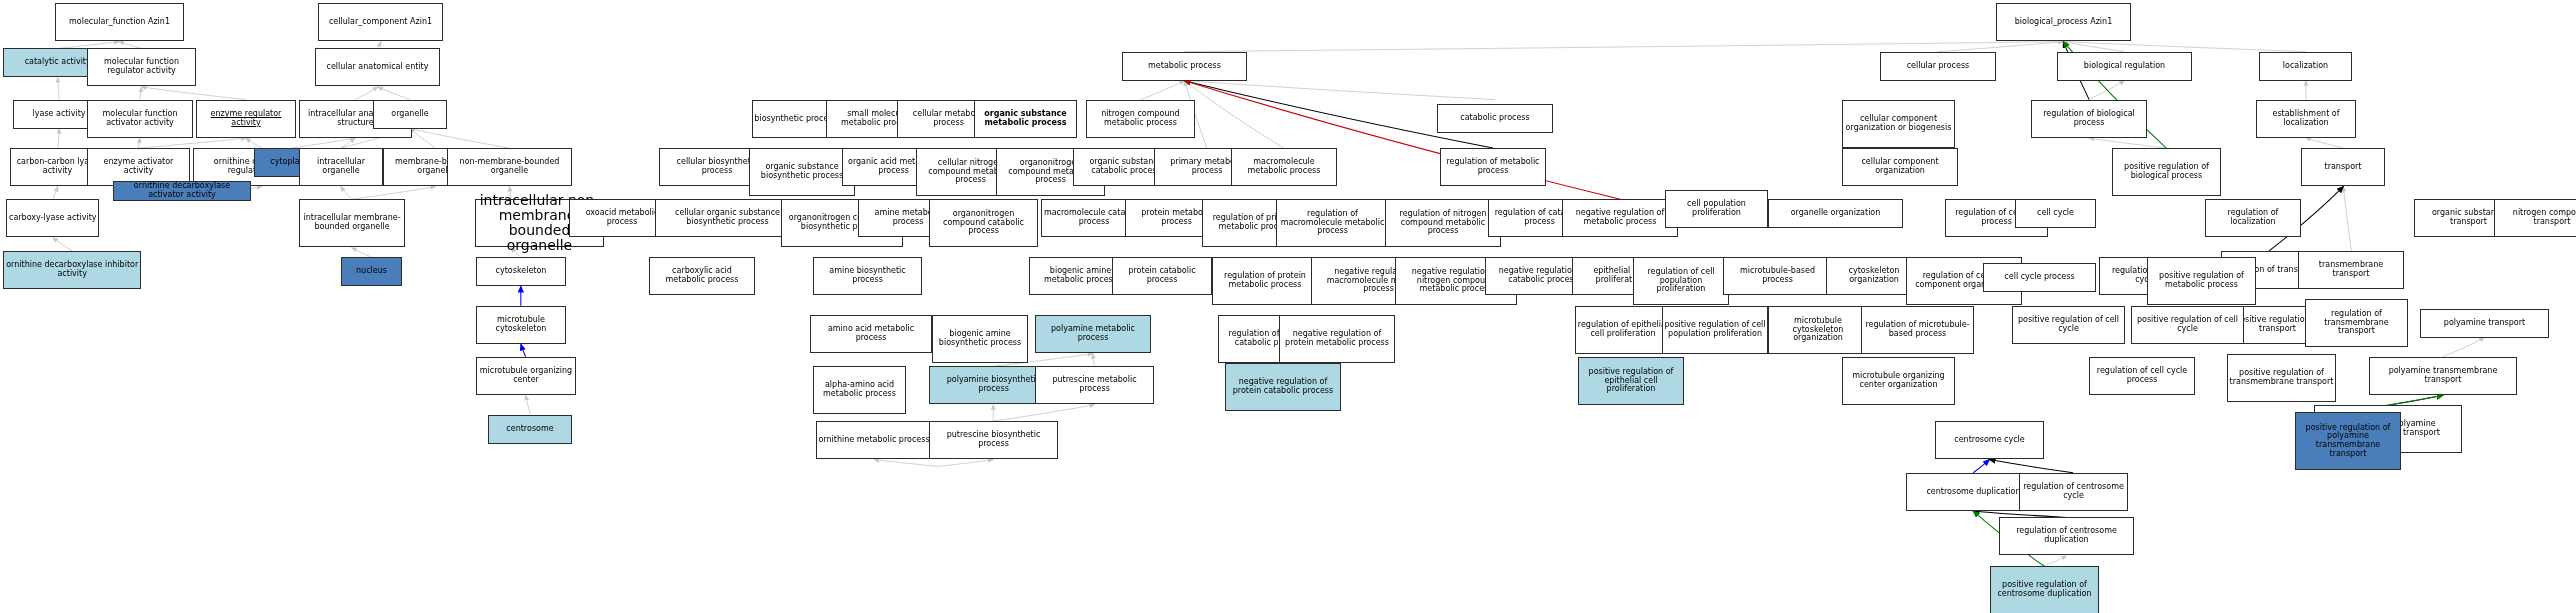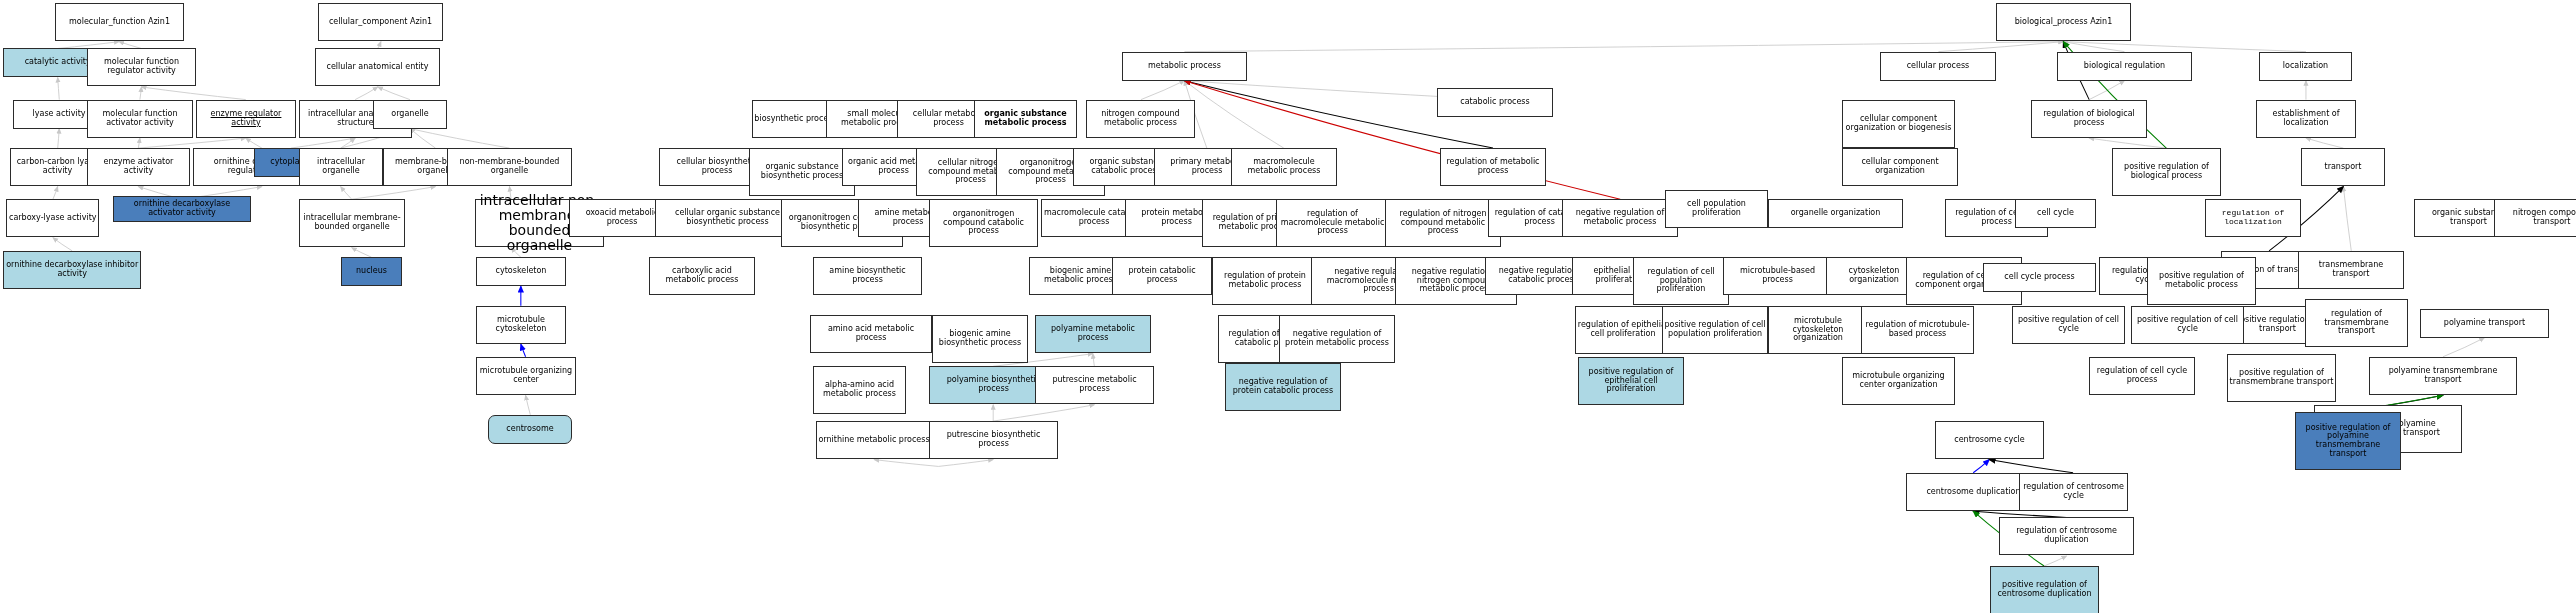--- a/index.html
+++ b/index.html
@@ -109,21 +109,21 @@
     <div class="node" style="left: 196px; top: 100px; width: 100px; height: 38px; font-size: 8px; text-decoration: underline;">enzyme regulator
 activity</div>
     <div class="node" style="left: 9.5px; top: 148px; width: 96px; height: 38px; font-size: 8px;">carbon-carbon
 lyase activity</div>
     <div class="node" style="left: 87px; top: 148px; width: 103px; height: 38px; font-size: 8px;">enzyme activator
 activity</div>
     <div class="node" style="left: 193px; top: 148px; width: 138px; height: 38px; font-size: 8px;">ornithine decarboxylase
 regulator activity</div>
     <div class="node" style="left: 6.3px; top: 199px; width: 93px; height: 38px; font-size: 8px;">carboxy-lyase
 activity</div>
-    <div class="node blue" style="left: 113px; top: 196px; width: 138px; height: 26px; font-size: 8px;">ornithine decarboxylase
+    <div class="node blue" style="left: 113px; top: 181px; width: 138px; height: 20px; font-size: 8px;">ornithine decarboxylase
 activator activity</div>
     <div class="node cyan" style="left: 3.2px; top: 251px; width: 138px; height: 38px; font-size: 8px;">ornithine decarboxylase
 inhibitor activity</div>
     <div class="node" style="left: 318px; top: 3.2px; width: 125px; height: 38px; font-size: 8px;">cellular_component
 Azin1</div>
     <div class="node" style="left: 315px; top: 48px; width: 125px; height: 38px; font-size: 8px;">cellular anatomical
 entity</div>
     <div class="node" style="left: 299px; top: 100px; width: 113px; height: 38px; font-size: 8px;">intracellular
 anatomical structure</div>
     <div class="node" style="left: 373px; top: 100px; width: 74px; height: 29px; font-size: 8px;">organelle</div>
@@ -139,33 +139,33 @@
 organelle</div>
     <div class="node" style="left: 447px; top: 199px; width: 129px; height: 48px; font-size: 14px; margin-left: 28px;">intracellular
 non-membrane-bounded
 organelle</div>
     <div class="node blue" style="left: 341px; top: 257px; width: 61px; height: 29px; font-size: 8px;">nucleus</div>
     <div class="node" style="left: 476px; top: 257px; width: 90px; height: 29px; font-size: 8px;">cytoskeleton</div>
     <div class="node" style="left: 476px; top: 306px; width: 90px; height: 38px; font-size: 8px;">microtubule
 cytoskeleton</div>
     <div class="node" style="left: 476px; top: 357px; width: 100px; height: 38px; font-size: 8px;">microtubule
 organizing center</div>
-    <div class="node cyan" style="left: 488px; top: 415px; width: 84px; height: 29px; font-size: 8px; border-radius: 7px;">centrosome</div>
+    <div class="node cyan" style="left: 488px; top: 415px; width: 84px; height: 29px; font-size: 8px;">centrosome</div>
     <div class="node" style="left: 1122px; top: 52px; width: 125px; height: 29px; font-size: 8px;">metabolic process</div>
     <div class="node" style="left: 752px; top: 100px; width: 87px; height: 38px; font-size: 8px;">biosynthetic
 process</div>
     <div class="node" style="left: 826px; top: 100px; width: 103px; height: 38px; font-size: 8px;">small molecule
 metabolic process</div>
     <div class="node" style="left: 897px; top: 100px; width: 103px; height: 38px; font-size: 8px;">cellular metabolic
 process</div>
     <div class="node" style="left: 974px; top: 100px; width: 103px; height: 38px; font-size: 8px; font-weight: bold;">organic substance
 metabolic process</div>
     <div class="node" style="left: 1086px; top: 100px; width: 109px; height: 38px; font-size: 8px;">nitrogen compound
 metabolic process</div>
-    <div class="node" style="left: 1437px; top: 88px; width: 116px; height: 29px; font-size: 8px;">catabolic process</div>
+    <div class="node" style="left: 1437px; top: 104px; width: 116px; height: 29px; font-size: 8px;">catabolic process</div>
     <div class="node" style="left: 659px; top: 148px; width: 116px; height: 38px; font-size: 8px;">cellular biosynthetic
 process</div>
     <div class="node" style="left: 749px; top: 148px; width: 106px; height: 48px; font-size: 8px;">organic substance
 biosynthetic
 process</div>
     <div class="node" style="left: 842px; top: 148px; width: 103px; height: 38px; font-size: 8px;">organic acid
 metabolic process</div>
     <div class="node" style="left: 916px; top: 148px; width: 109px; height: 48px; font-size: 8px;">cellular nitrogen
 compound metabolic
 process</div>
@@ -280,21 +280,21 @@
     <div class="node" style="left: 2015px; top: 199px; width: 81px; height: 29px; font-size: 8px;">cell cycle</div>
     <div class="node" style="left: 2301px; top: 148px; width: 84px; height: 38px; font-size: 8px;">transport</div>
     <div class="node" style="left: 2221px; top: 251px; width: 96px; height: 38px; font-size: 8px;">regulation of
 transport</div>
     <div class="node" style="left: 2298px; top: 251px; width: 106px; height: 38px; font-size: 8px;">transmembrane
 transport</div>
     <div class="node" style="left: 2414px; top: 199px; width: 109px; height: 38px; font-size: 8px;">organic substance
 transport</div>
     <div class="node" style="left: 2494px; top: 199px; width: 116px; height: 38px; font-size: 8px;">nitrogen compound
 transport</div>
-    <div class="node" style="left: 2205px; top: 199px; width: 96px; height: 38px; font-size: 8px; font-family: Liberation Mono, monospace;">regulation of
+    <div class="node" style="left: 2205px; top: 199px; width: 96px; height: 38px; font-size: 8px;">regulation of
 localization</div>
     <div class="node" style="left: 1572px; top: 257px; width: 96px; height: 38px; font-size: 8px;">epithelial cell
 proliferation</div>
     <div class="node" style="left: 1633px; top: 257px; width: 96px; height: 48px; font-size: 8px;">regulation of
 cell population
 proliferation</div>
     <div class="node" style="left: 1723px; top: 257px; width: 109px; height: 38px; font-size: 8px;">microtubule-based
 process</div>
     <div class="node" style="left: 1826px; top: 257px; width: 96px; height: 38px; font-size: 8px;">cytoskeleton
 organization</div>

